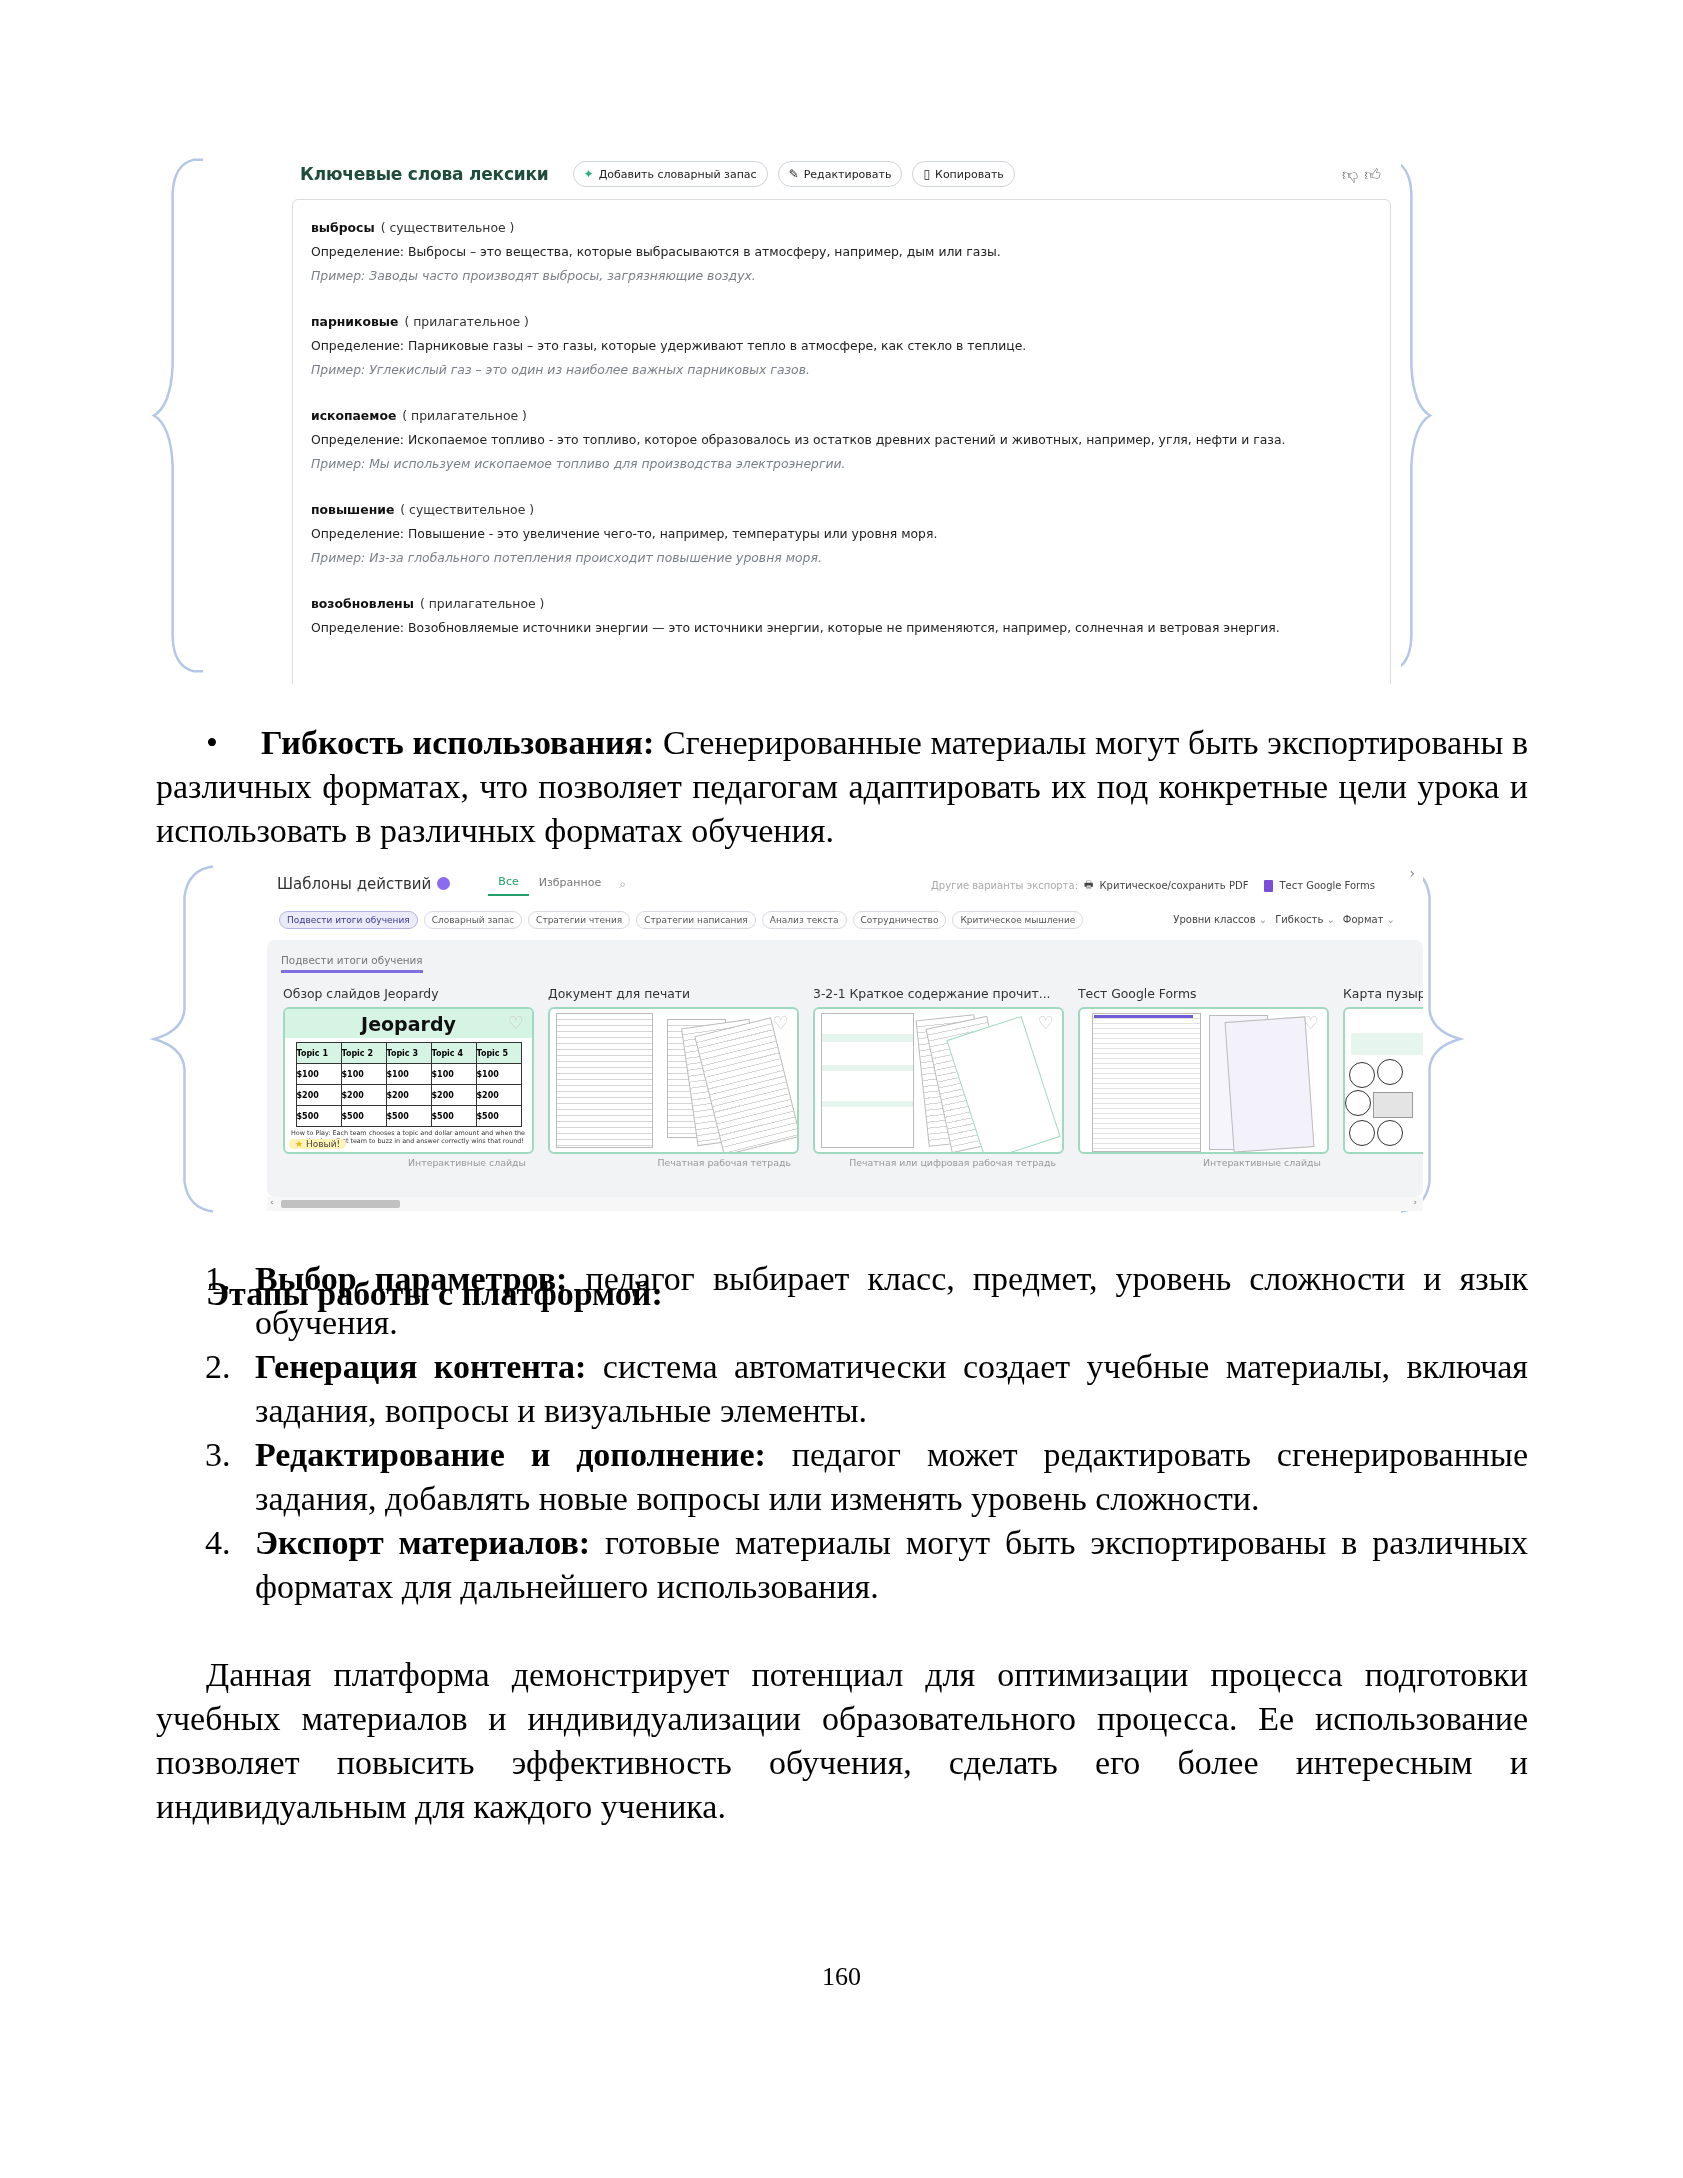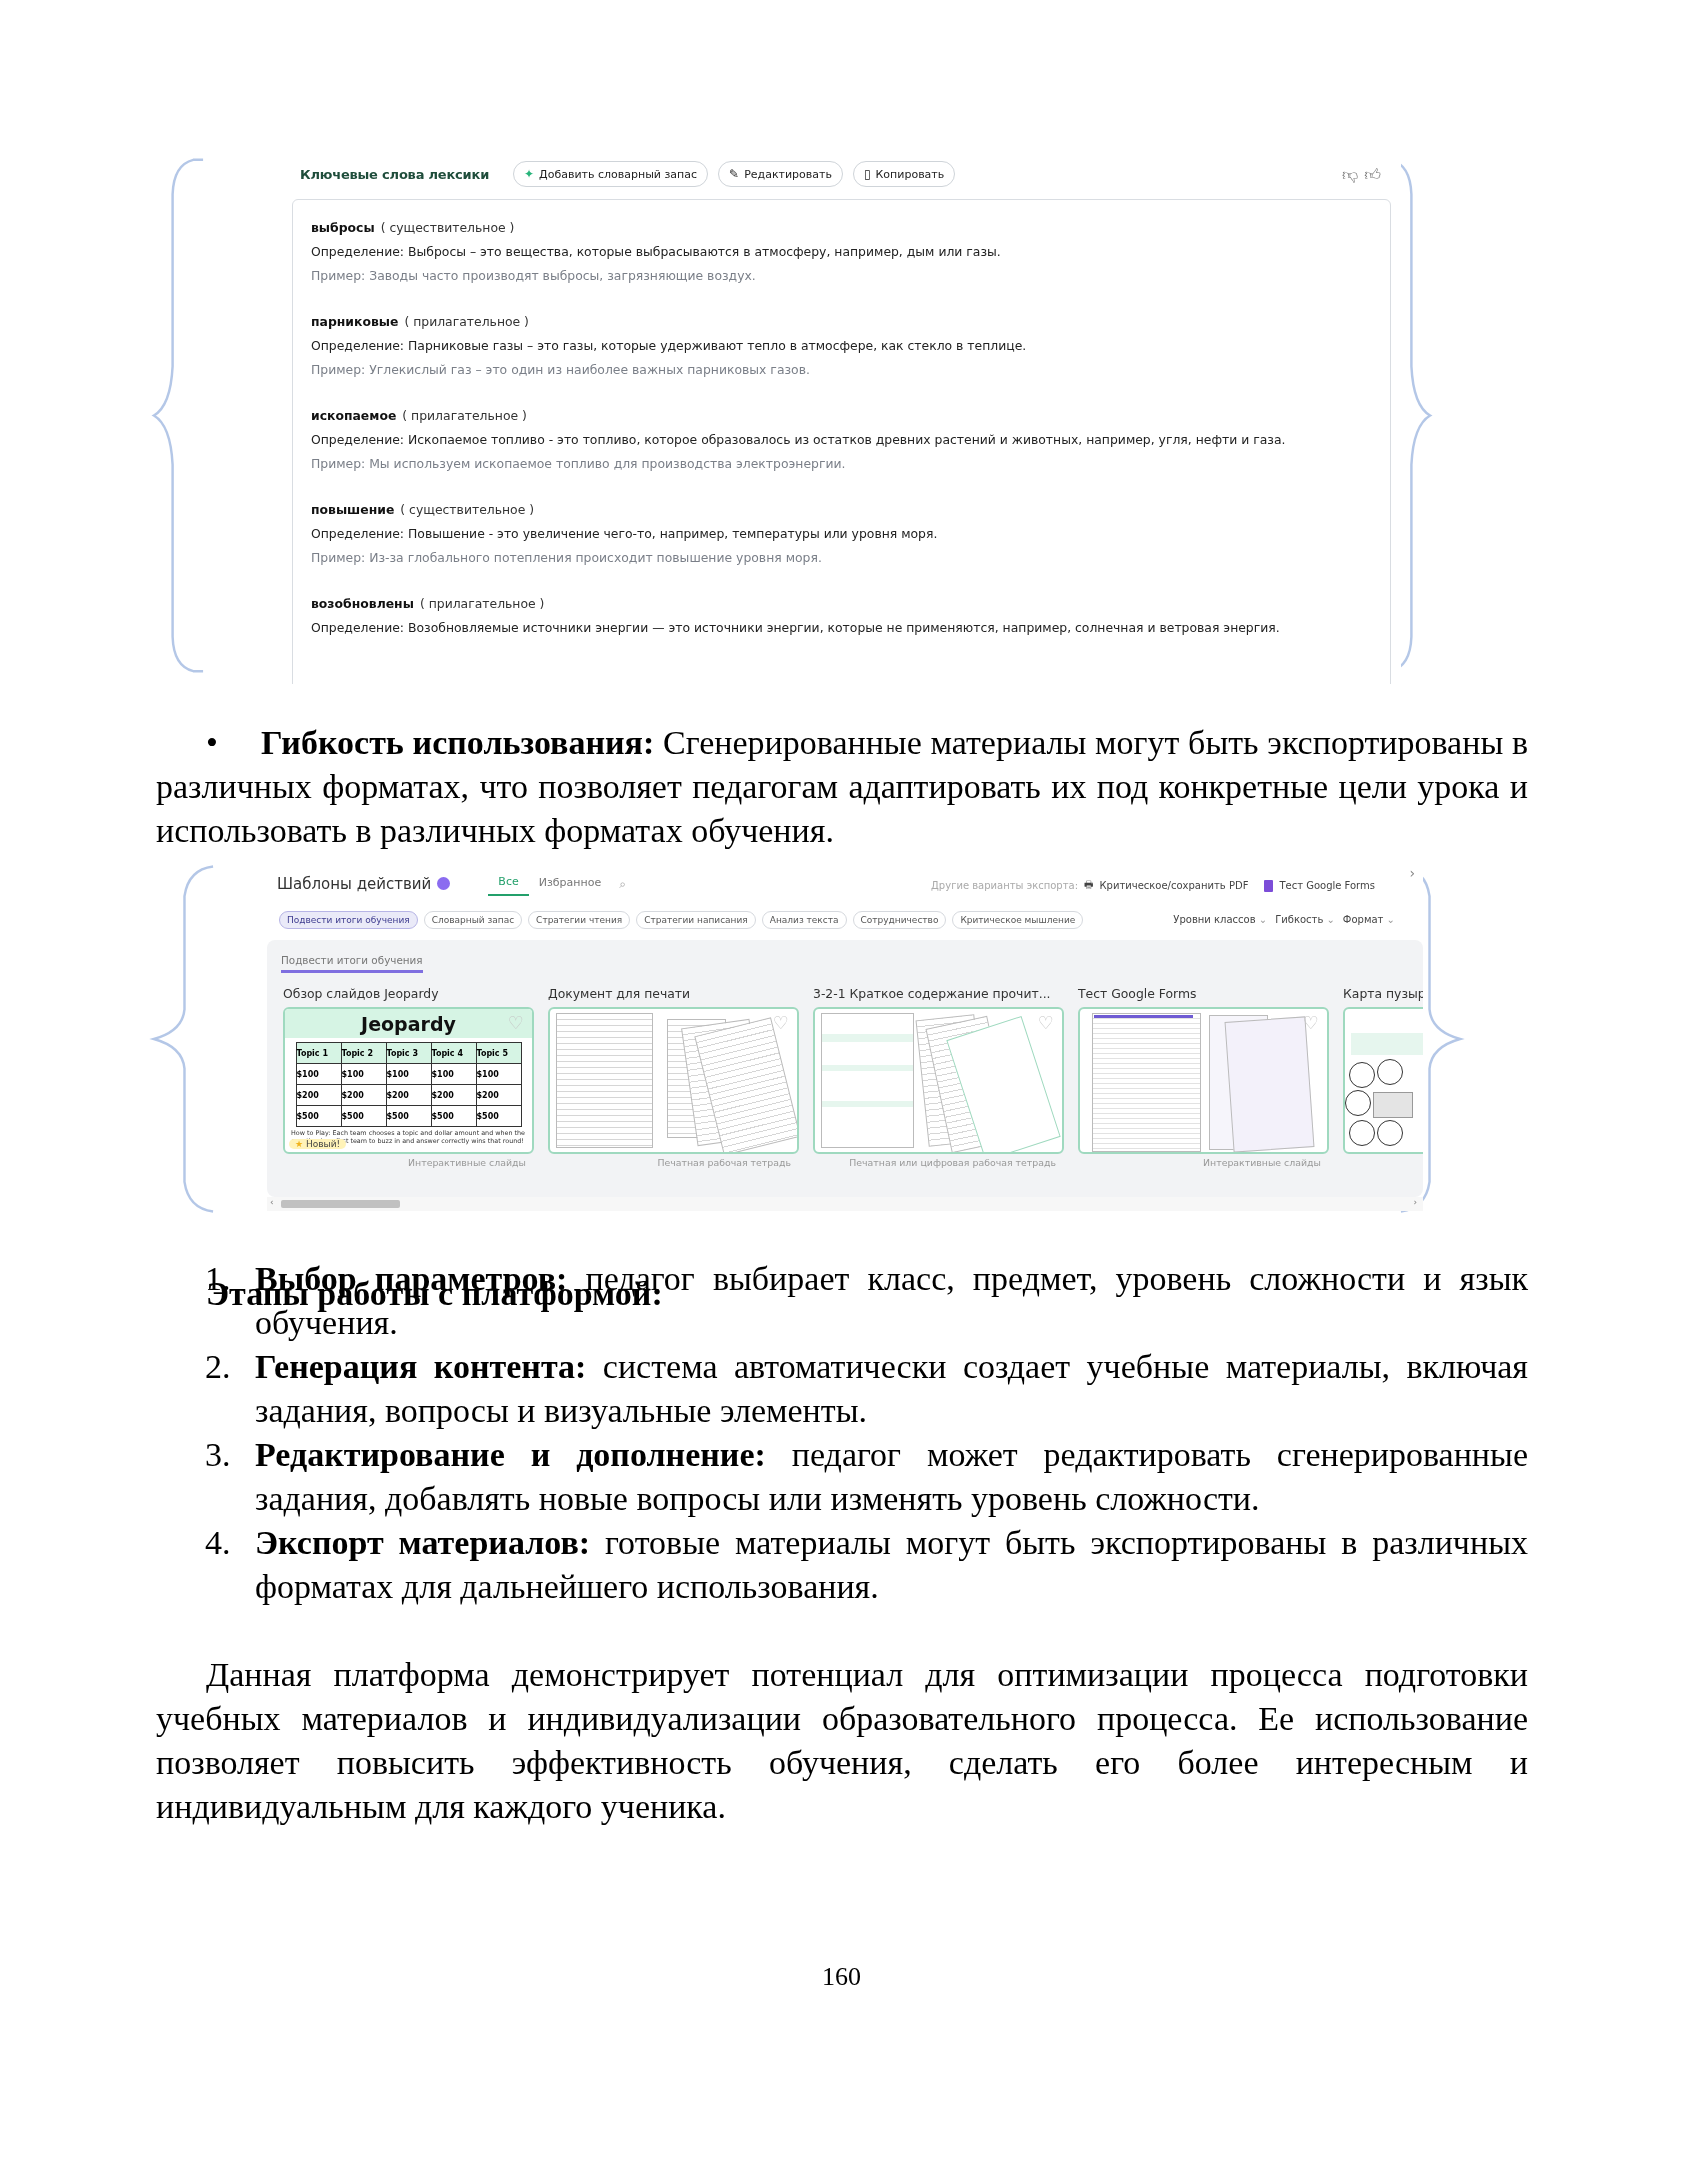--- a/index.html
+++ b/index.html
@@ -6,32 +6,32 @@
   html, body { width: 1683px; height: 2178px; background: #ffffff; overflow: hidden; }
   body { position: relative; font-family: "Liberation Serif", serif; color: #000; }
 
   
   .brace { position: absolute; }
   .brace path { fill: none; stroke: #b4c7e7; stroke-width: 2.5; }
 
   
   .shot1 { position: absolute; left: 292px; top: 149px; width: 1109px; height: 535px; background: #fff; overflow: hidden; font-family: "DejaVu Sans", sans-serif; }
   .vocab-header { position: absolute; left: 8px; top: 12px; display: flex; align-items: center; gap: 10px; }
-  .vocab-title { font-size: 13px; font-weight: bold; color: #1f4d3b; margin-right: 14px; letter-spacing: -0.2px; }
+  .vocab-title { font-size: 17px; font-weight: bold; color: #1f4d3b; margin-right: 14px; letter-spacing: -0.2px; }
   .pill-btn { display: inline-flex; align-items: center; gap: 5px; border: 1px solid #cfd4d9; border-radius: 14px; padding: 4px 10px; font-size: 11px; color: #222; background: #fff; height: 26px; }
   .pill-btn .ic { font-size: 12px; }
   .sparkle { color: #27b47a; }
   .feedback { position: absolute; right: 20px; top: 16px; display: flex; gap: 6px; color: #777; font-size: 16px; }
   .vocab-box { position: absolute; left: 0; top: 50px; width: 1099px; height: 495px; border: 1px solid #d9dde2; border-radius: 6px; padding: 16px 18px; }
   .entry { margin-bottom: 22px; font-size: 12.4px; line-height: 24px; color: #222; }
   .entry .word { font-weight: bold; color: #111; }
   .entry .pos { color: #333; margin-left: 6px; }
   .entry .def-row { display: flex; }
   .entry .def-label { white-space: nowrap; margin-right: 4px; }
-  .entry .example { color: #7a7f88; }
+  .entry .example { font-style: italic; color: #7a7f88; }
 
   
   .para { position: absolute; left: 156px; width: 1372px; font-size: 34px; line-height: 44px; text-align: justify; }
   .bullet-line { text-indent: 50px; }
   .bullet-dot { display: inline-block; width: 55px; text-indent: 0; }
   .b { font-weight: bold; }
 
   
   .shot2 { position: absolute; left: 267px; top: 863px; width: 1156px; height: 348px; background: #fff; overflow: hidden; font-family: "DejaVu Sans", sans-serif; }
   .tpl-top { position: absolute; left: 10px; top: 8px; display: flex; align-items: center; }

